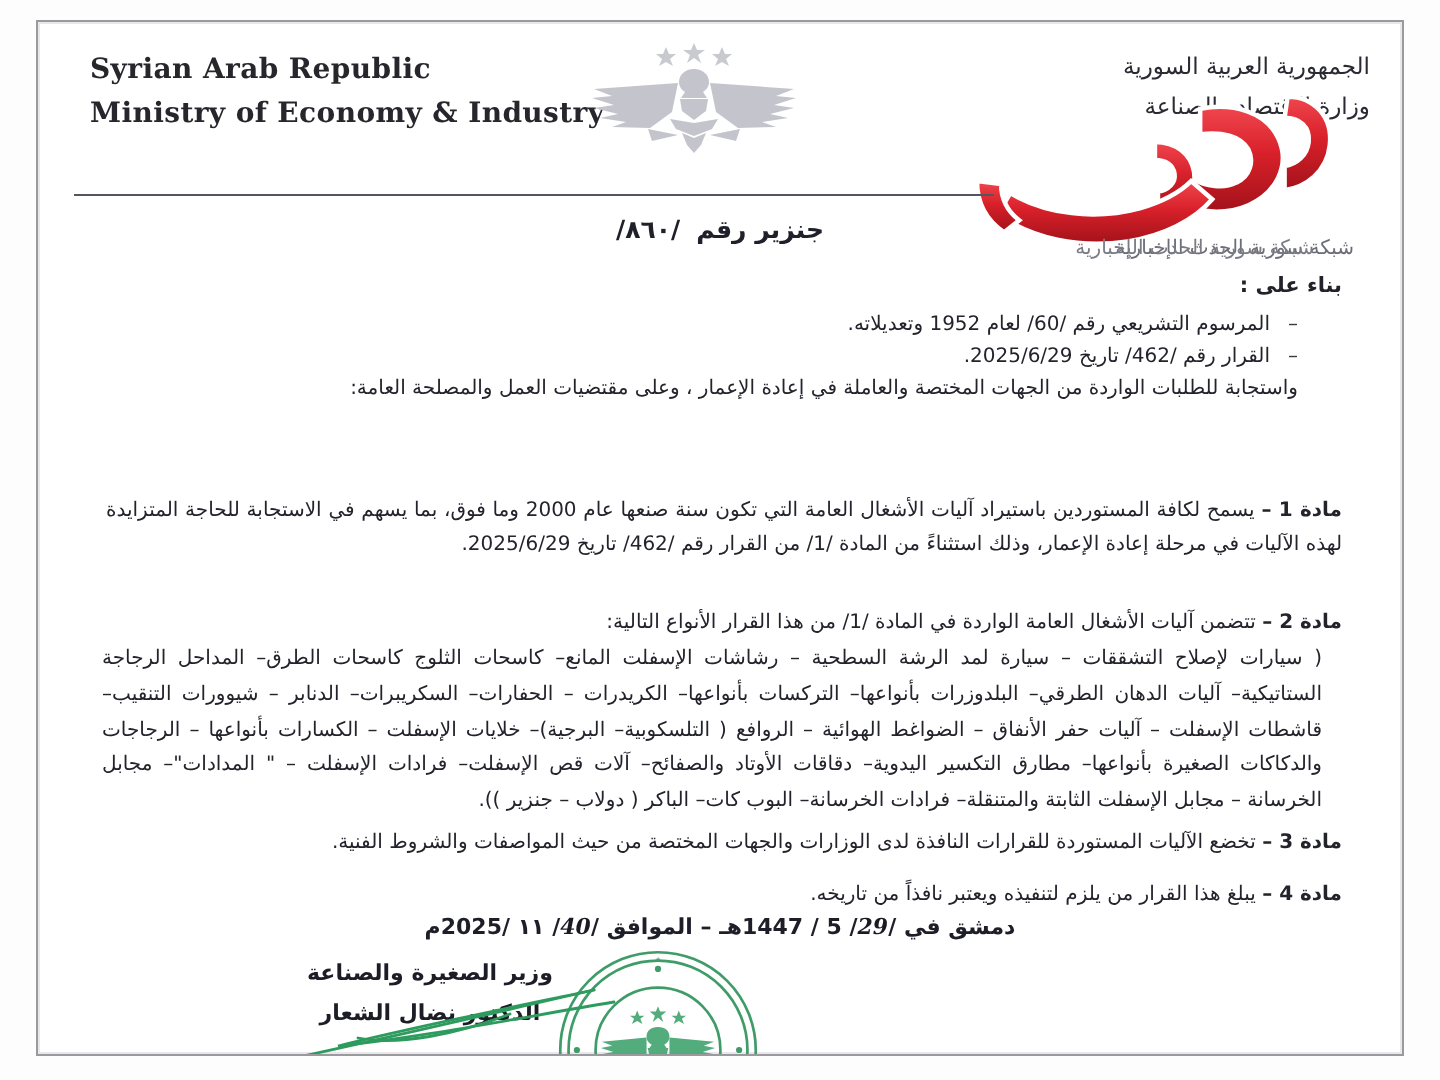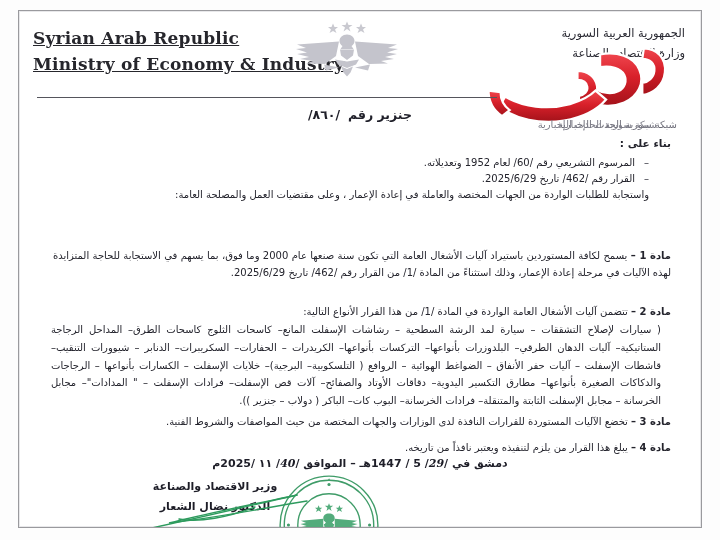--- a/index.html
+++ b/index.html
@@ -32,31 +32,30 @@
     background: #ffffff;
     border: 1px solid #9a9a9e;
     box-shadow: 0 0 0 1px #e8e8ea inset;
     box-sizing: border-box;
     overflow: hidden;
   }
 
   
   .hdr-en {
     position: absolute;
-    left: 14px;
+    left: 26px;
     top: 14px;
     direction: ltr;
     text-align: left;
     font-family: "DejaVu Serif", "Liberation Serif", serif;
     font-weight: bold;
-    font-size: 17px;
+    font-size: 14px;
     color: #26262c;
     line-height: 1.55;
     letter-spacing: 0.2px;
-    text-decoration: underline;
   }
   .hdr-ar {
     position: absolute;
     right: 16px;
     top: 12px;
     direction: rtl;
     text-align: right;
     font-size: 11.5px;
     color: #2a2a33;
     line-height: 1.75;
@@ -362,21 +361,21 @@
       /<span class="hand">29</span>/
       <span>5</span> /
       <span>1447هـ</span>
       <span>–</span>
       <span>الموافق</span>
       /<span class="hand">40</span>/
       <span>١١</span> /<span>2025م</span>
     </div>
 
     <div class="sign-block">
-      <div>وزير الاقتصاد والصناعة</div>
+      <div>وزير الصغيرة والصناعة</div>
       <div>الدكتور نضال الشعار</div>
     </div>
 
     <div class="stamp">
       <svg viewBox="0 0 200 200" width="104" height="104" aria-hidden="true">
         <g fill="none" stroke="#3f9c68" stroke-width="2.6">
           <circle cx="100" cy="100" r="94"></circle>
           <circle cx="100" cy="100" r="86"></circle>
           <circle cx="100" cy="100" r="60"></circle>
         </g>

